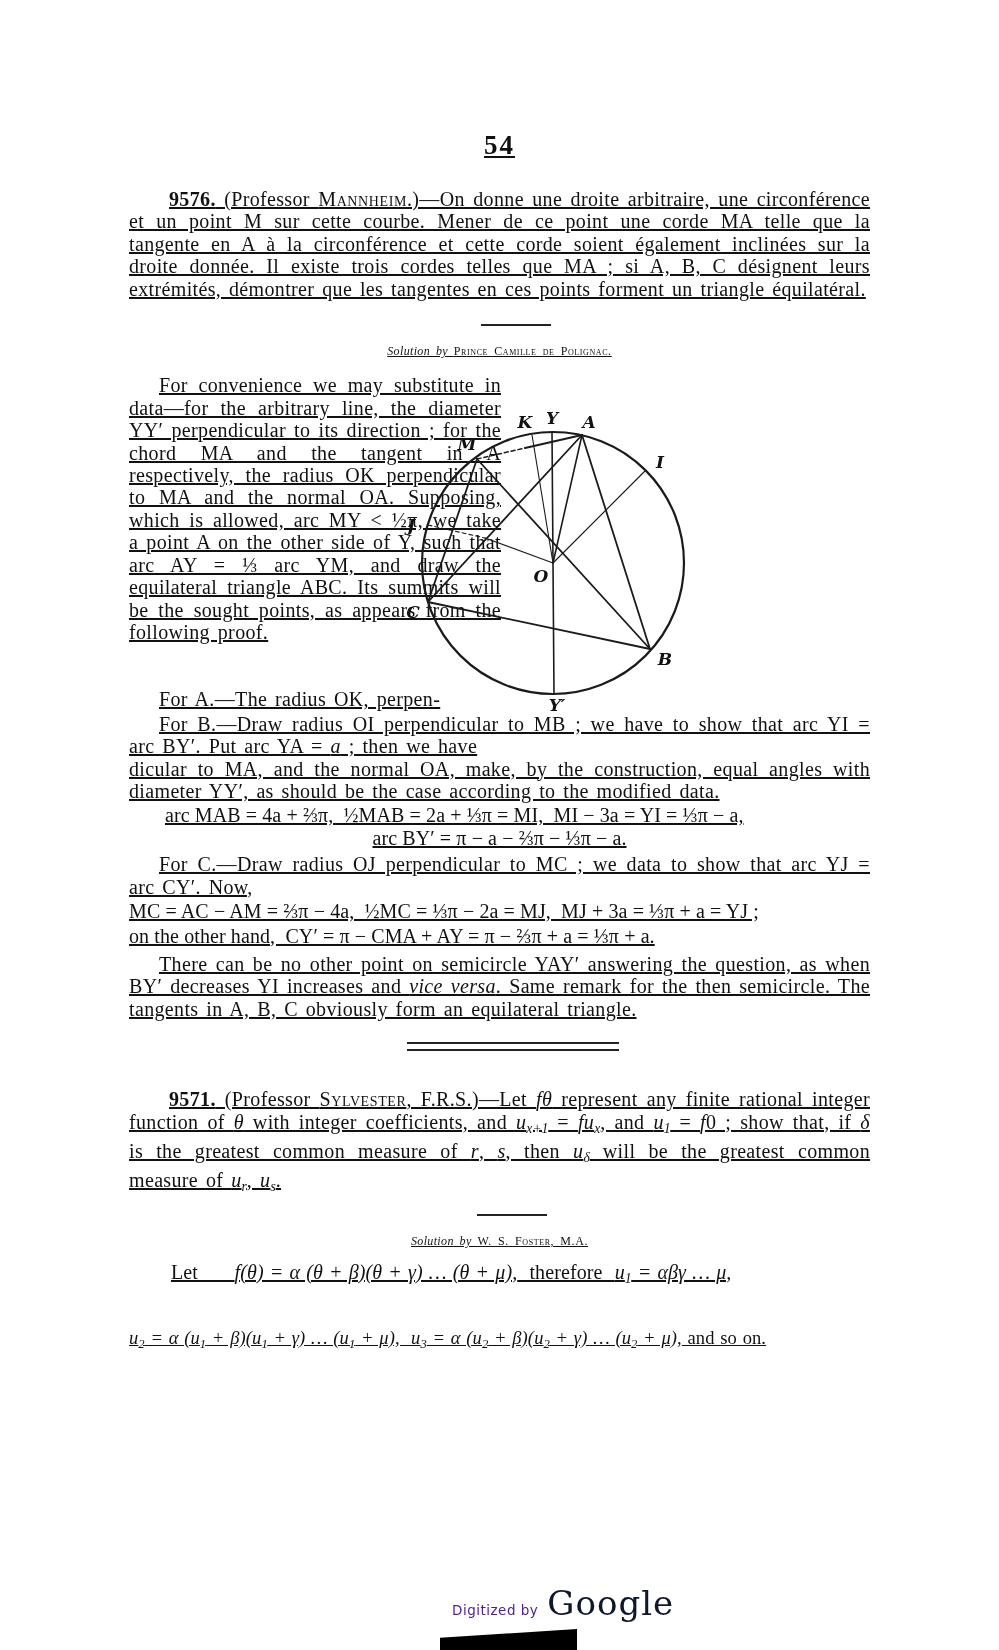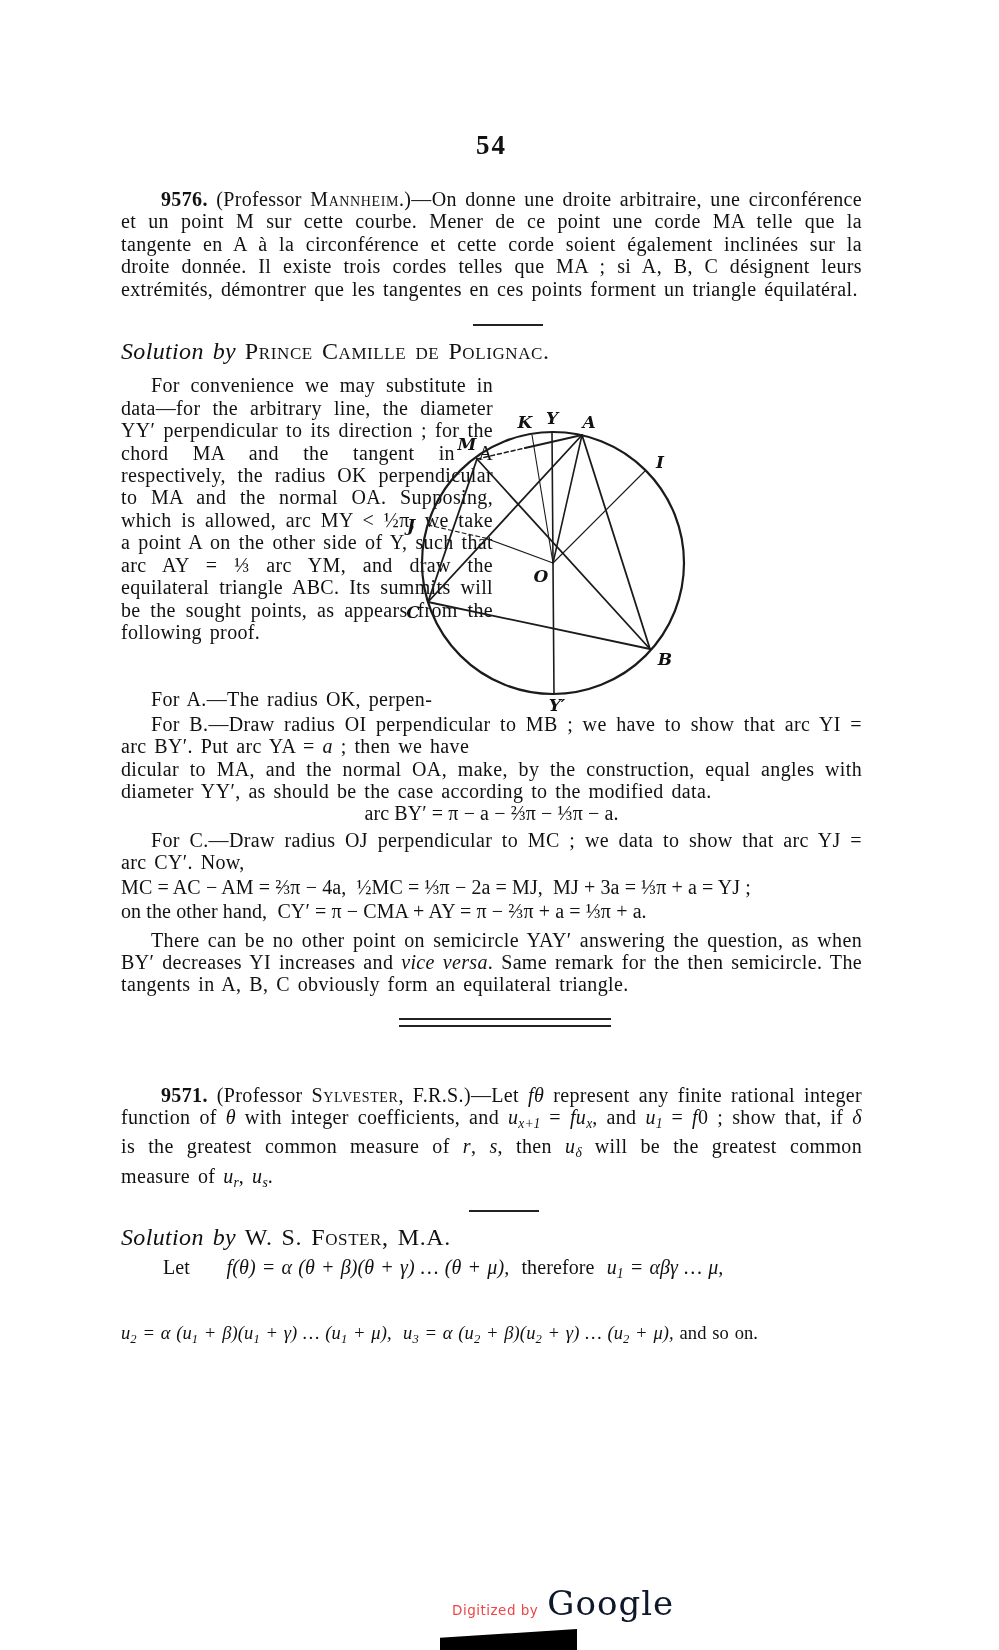--- a/index.html
+++ b/index.html
@@ -5,69 +5,69 @@
   html,body{margin:0;padding:0;background:#ffffff;}
   .page{
     position:relative;
     width:999px;height:1650px;
     background:#ffffff;
     overflow:hidden;
     font-family:"Liberation Serif","DejaVu Serif",serif;
     color:#111;
   }
   .content{
-    position:absolute;left:121px;top:0;width:741px;
+    position:absolute;left:129px;top:0;width:741px;
     font-size:20px;line-height:22.4px;
-    letter-spacing:0.35px;word-spacing:2.5px;
+    letter-spacing:0.35px;word-spacing:2.5px;text-decoration:underline;
   }
   .pageno{
     margin-top:130px;text-align:center;
     font-size:27px;font-weight:bold;letter-spacing:2px;line-height:30px;
   }
   p{margin:0;}
   .just{text-align:justify;}
   .indent{text-indent:40px;}
   .indent-sm{text-indent:30px;}
   .rule-short{height:0;border-top:2px solid #222;width:70px;}
   .rule1{margin:24px 0 0 352px;}
   .rule2{margin:16px 0 0 348px;}
-  .sol-head{margin-top:14px;font-size:24px;}
+  .sol-head{margin-top:14px;text-align:center;font-size:12px;}
   .narrow-col{width:372px;min-height:314px;margin-top:12px;}
   .fig-wrap{position:absolute;left:390px;top:378px;width:356px;height:340px;}
   .fig-wrap svg{display:block;}
   .fig-label{
     font-family:"DejaVu Serif","Liberation Serif",serif;
     font-style:italic;font-weight:bold;font-size:17px;
   }
   .mathline{white-space:pre;letter-spacing:0.1px;word-spacing:0;}
   .math-indent{padding-left:36px;}
   .math-center{text-align:center;}
   .divider{
     width:212px;height:5px;margin:22px 0 0 278px;
     border-top:2px solid #222;border-bottom:2px solid #222;
   }
-  .p9571{margin-top:57px;}
+  .p9571{margin-top:37px;}
   .f-line{white-space:pre;margin-top:8px;letter-spacing:0.1px;word-spacing:1px;}
   .f-line2{font-size:18.5px;margin-top:37px;}
   .seg-plain{}
   .seg-b{font-weight:bold;}
   .seg-i{font-style:italic;}
   .seg-sc{font-variant:small-caps;letter-spacing:0.6px;}
   .seg-math{font-style:italic;}
   .seg-sub{font-style:italic;font-size:0.68em;vertical-align:-0.28em;letter-spacing:0;}
   .mt2{margin-top:2px;}
   .mt4{margin-top:4px;}
   .mt6{margin-top:6px;}
   .footer{
     position:absolute;left:452px;top:1586px;
     display:flex;align-items:baseline;gap:9px;
   }
   .digitized{
     font-family:"DejaVu Sans","Liberation Sans",sans-serif;
-    font-size:13.5px;color:#ef4444;letter-spacing:0.5px;
+    font-size:13.5px;color:#4c1d95;letter-spacing:0.5px;
   }
   .brand{
     font-family:"DejaVu Serif","Liberation Serif",serif;
     font-size:34px;color:#0f172a;letter-spacing:1px;line-height:34px;
   }
   .black-bar{
     position:absolute;left:440px;top:1629px;width:137px;height:21px;
     background:#000;
     clip-path:polygon(0 42%,100% 0,100% 100%,0 100%);
   }
@@ -87,20 +87,21 @@
     <p class="sol-head"><span class="seg-i">Solution by </span><span class="seg-sc">Prince Camille de Polignac.</span></p>
 
     <p class="just indent-sm narrow-col">For convenience we may substitute in data—for the arbitrary line, the diameter YY′ perpendicular to its direction ; for the chord MA and the tangent in A respectively, the radius OK perpendicular to MA and the normal OA.  Supposing, which is allowed, arc MY &lt; ½π, we take a point A on the other side of Y, such that arc AY = ⅓ arc YM, and draw the equilateral triangle ABC.  Its summits will be the sought points, as appears from the following proof.</p>
 
     <p class="indent-sm" style="width:380px;">For A.—The radius OK, perpen-</p>
 
     <p class="just indent-sm mt2"><span class="seg-plain">For B.—Draw radius OI perpendicular to MB ; we have to show that arc YI = arc BY′.   Put arc YA = </span><span class="seg-i">a</span><span class="seg-plain"> ; then we have</span></p>
 
     <p class="just">dicular to MA, and the normal OA, make, by the construction, equal angles with diameter YY′, as should be the case according to the modified data.</p>
 
+    <p class="mathline math-indent mt2">arc MAB = 4a + ⅔π,  ½MAB = 2a + ⅓π = MI,  MI − 3a = YI = ⅓π − a,</p>
 
     <p class="mathline math-center">arc BY′ = π − a − ⅔π − ⅓π − a.</p>
 
     <p class="just indent-sm mt4">For C.—Draw radius OJ perpendicular to MC ; we data to show that arc YJ = arc CY′.   Now,</p>
 
     <p class="mathline mt2">MC = AC − AM = ⅔π − 4a,  ½MC = ⅓π − 2a = MJ,  MJ + 3a = ⅓π + a = YJ ;</p>
 
     <p class="mathline mt2">on the other hand,  CY′ = π − CMA + AY = π − ⅔π + a = ⅓π + a.</p>
 
     <p class="just indent-sm mt6"><span class="seg-plain">There can be no other point on semicircle YAY′ answering the question, as when BY′ decreases YI increases and </span><span class="seg-i">vice versa</span><span class="seg-plain">.  Same remark for the then semicircle.  The tangents in A, B, C obviously form an equilateral triangle.</span></p>

